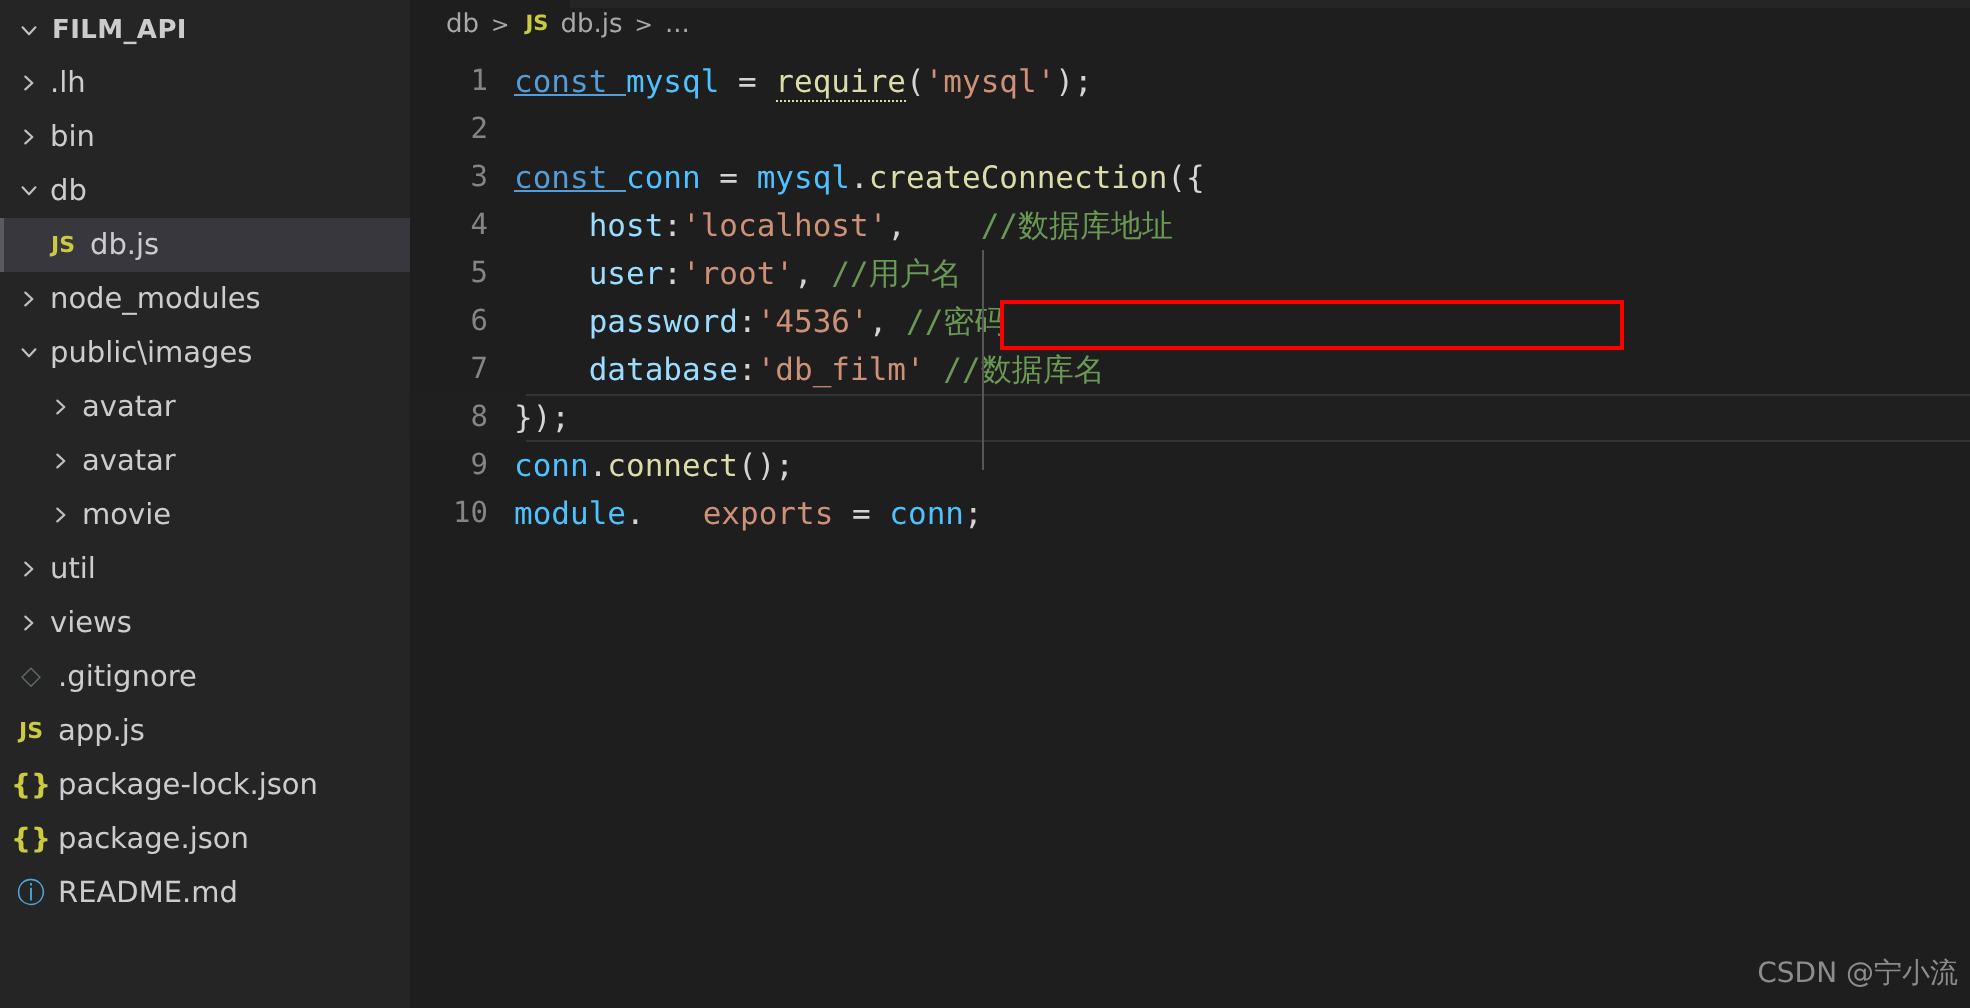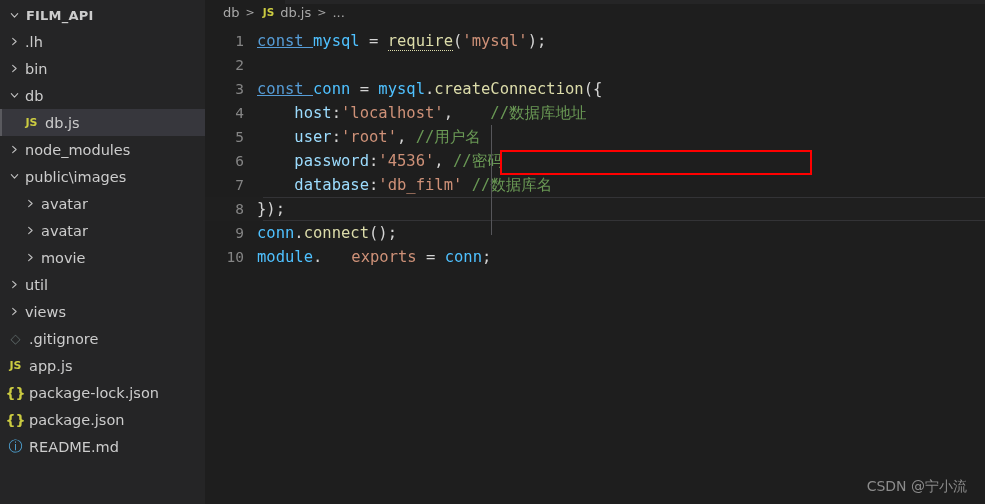--- a/index.html
+++ b/index.html
@@ -208,21 +208,21 @@
     width: 312px;
     height: 25px;
     border: 2.5px solid #ff0000;
     pointer-events: none;
     box-sizing: border-box;
   }
 
   
   #watermark {
     position: absolute;
-    right: 18px;
+    right: 6px;
     bottom: 8px;
     color: #8c8c8c;
     font-size: 14px;
     font-family: "DejaVu Sans", "Liberation Sans", sans-serif;
     white-space: nowrap;
   }
 </style>
 </head>
 <body>
 

